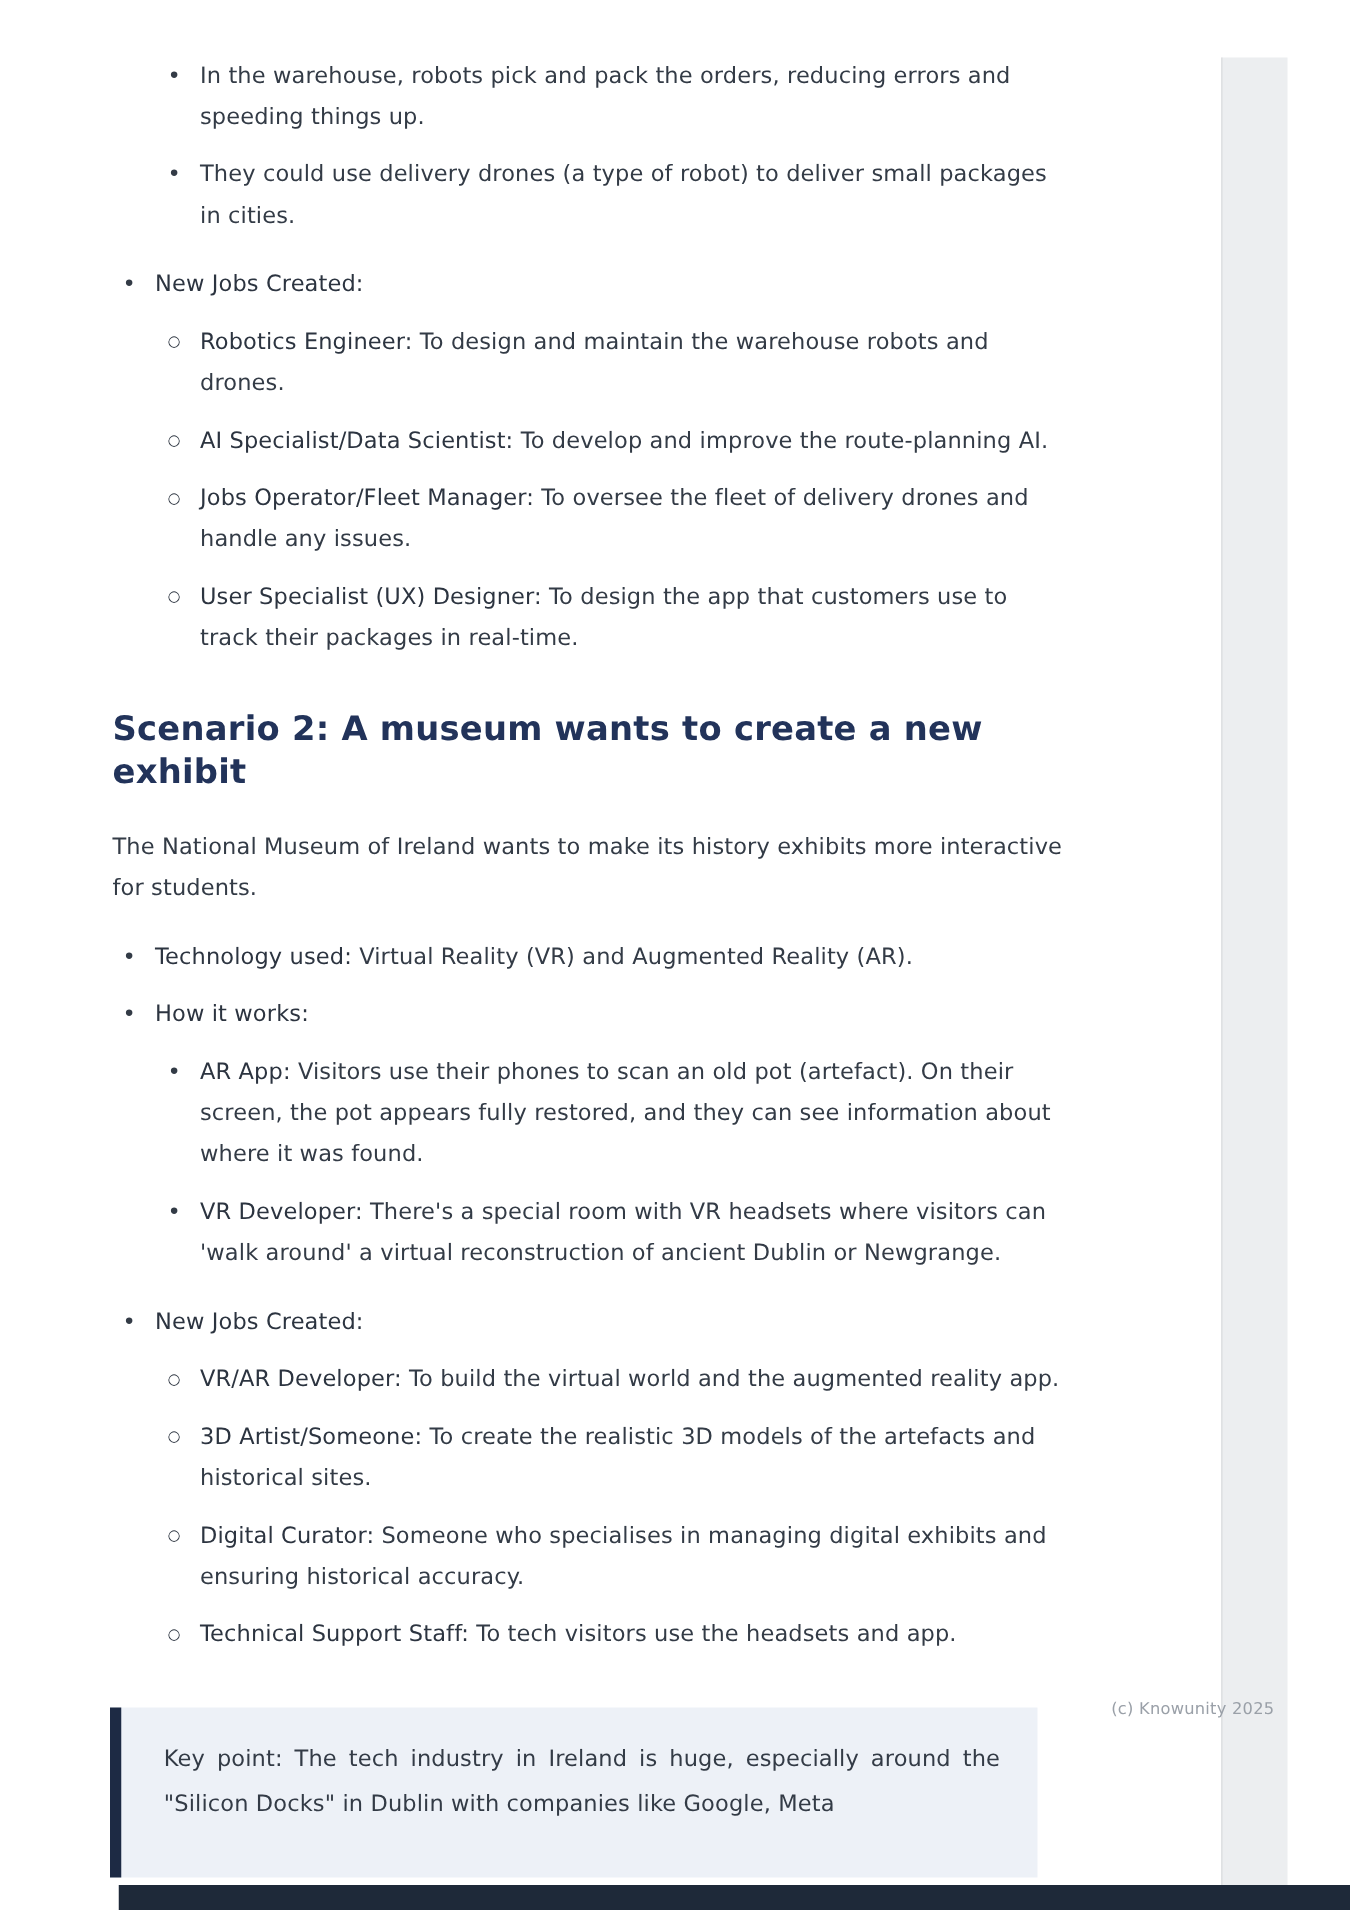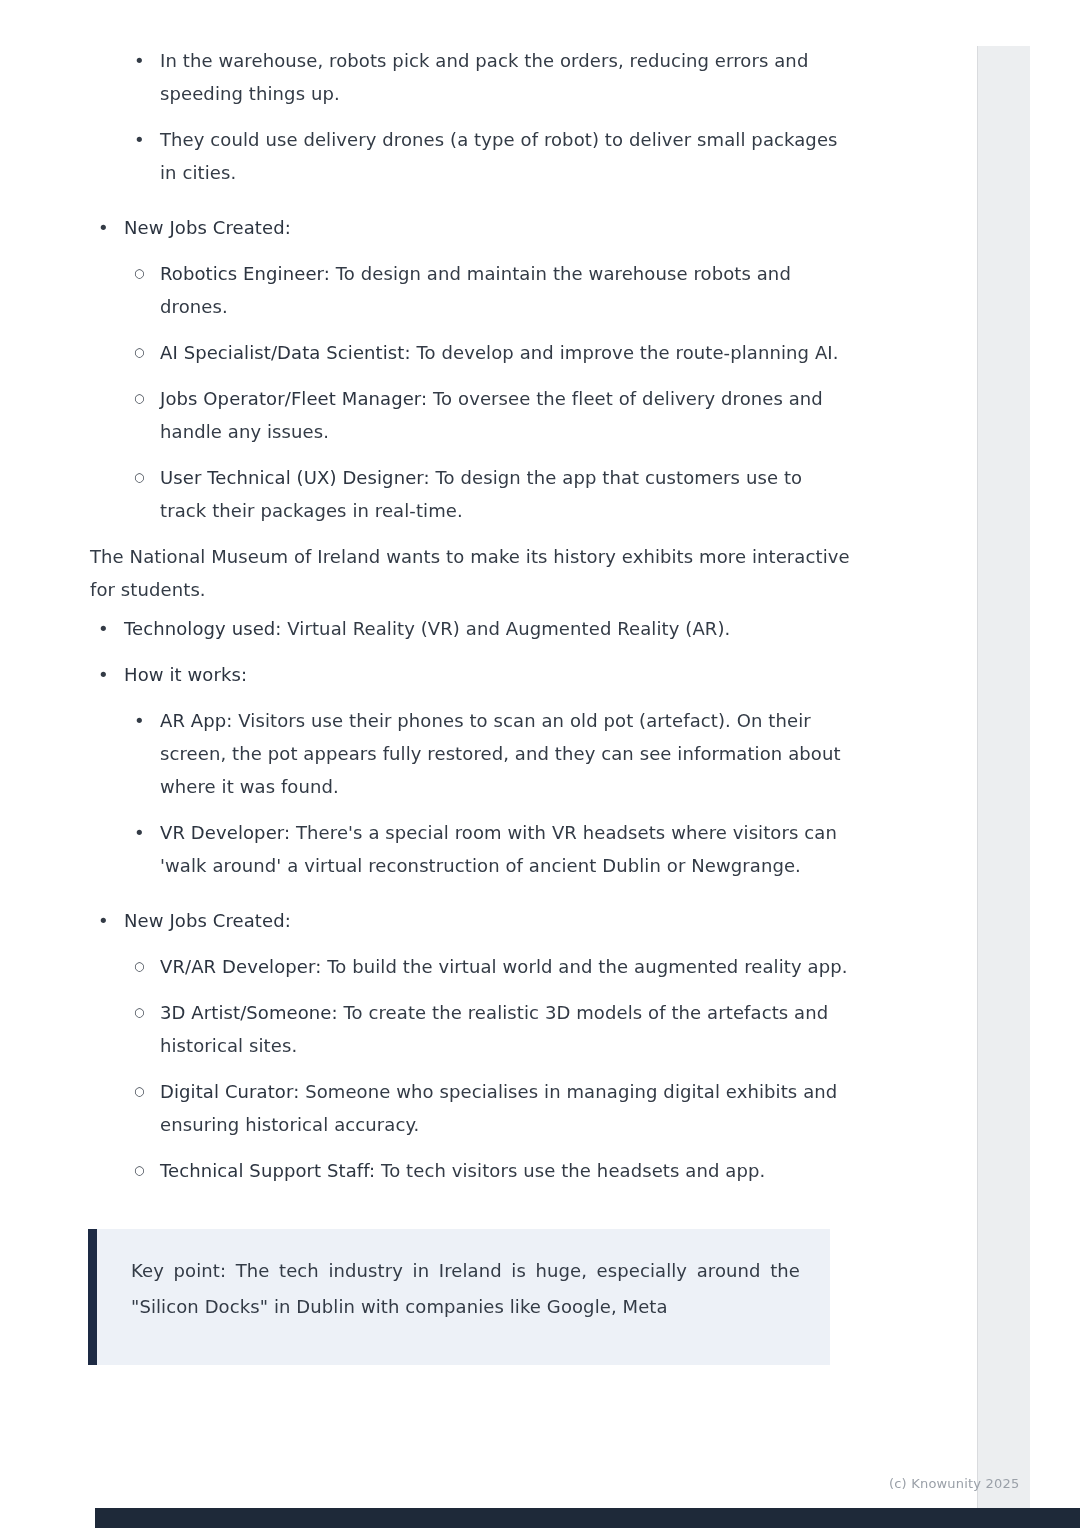--- a/index.html
+++ b/index.html
@@ -24,41 +24,41 @@
   .li-text { flex:1 1 auto; }
   .b { font-weight:normal; color:#2c3440; }
 
   .group { margin-top:22px; }
   .sublist { margin-top:13px; }
 
   .section-heading {
     font-size:27px; line-height:34px; font-weight:bold; color:#22335a;
     margin:40px 0 26px 0; letter-spacing:0.2px;
   }
-  .paragraph { margin-bottom:6px; }
+  .paragraph { margin-bottom:22px; }
 
   .callout {
     margin-top:42px; margin-left:-2px; width:742px;
     background:#edf1f7; border-left:9px solid #1d2a44;
     padding:24px 30px 40px 34px;
     text-align:justify; line-height:36px; color:#333b46;
   }
 
   .scrollbar-track {
     position:absolute; left:977px; top:46px; width:53px; bottom:0;
     background:#eceef0; border-left:1px solid #d9dbde; z-index:1;
   }
 
   .footer-bar {
     position:absolute; left:95px; right:0; bottom:0; height:20px;
     background:#1e2939; z-index:3;
   }
 
   .watermark {
-    position:absolute; left:889px; top:1476px; z-index:4;
+    position:absolute; left:889px; top:1360px; z-index:4;
     font-size:13px; color:#9aa0a8; letter-spacing:0.2px;
   }
 </style>
 </head>
 <body>
 
 <div class="content">
 
   <div class="li l2">
     <span class="marker solid">•</span>
@@ -92,27 +92,28 @@
       <div class="li l2">
         <span class="marker hollow">○</span>
         <div class="li-text">
           <span class="b">Jobs Operator/Fleet Manager:</span>
           <span>To oversee the fleet of delivery drones and handle any issues.</span>
         </div>
       </div>
       <div class="li l2">
         <span class="marker hollow">○</span>
         <div class="li-text">
-          <span class="b">User Technical (UX) Designer:</span>
+          <span class="b">User Specialist (UX) Designer:</span>
           <span>To design the app that customers use to track their packages in real-time.</span>
         </div>
       </div>
     </div>
   </div>
 
+  <h2 class="section-heading">Scenario 2: A museum wants to create a new exhibit</h2>
   <p class="paragraph">The National Museum of Ireland wants to make its history exhibits more interactive for students.</p>
 
   <div class="li l1">
     <span class="marker solid">•</span>
     <div class="li-text">
       <span class="b">Technology used:</span>
       <span>Virtual Reality (VR) and Augmented Reality (AR).</span>
     </div>
   </div>
 

